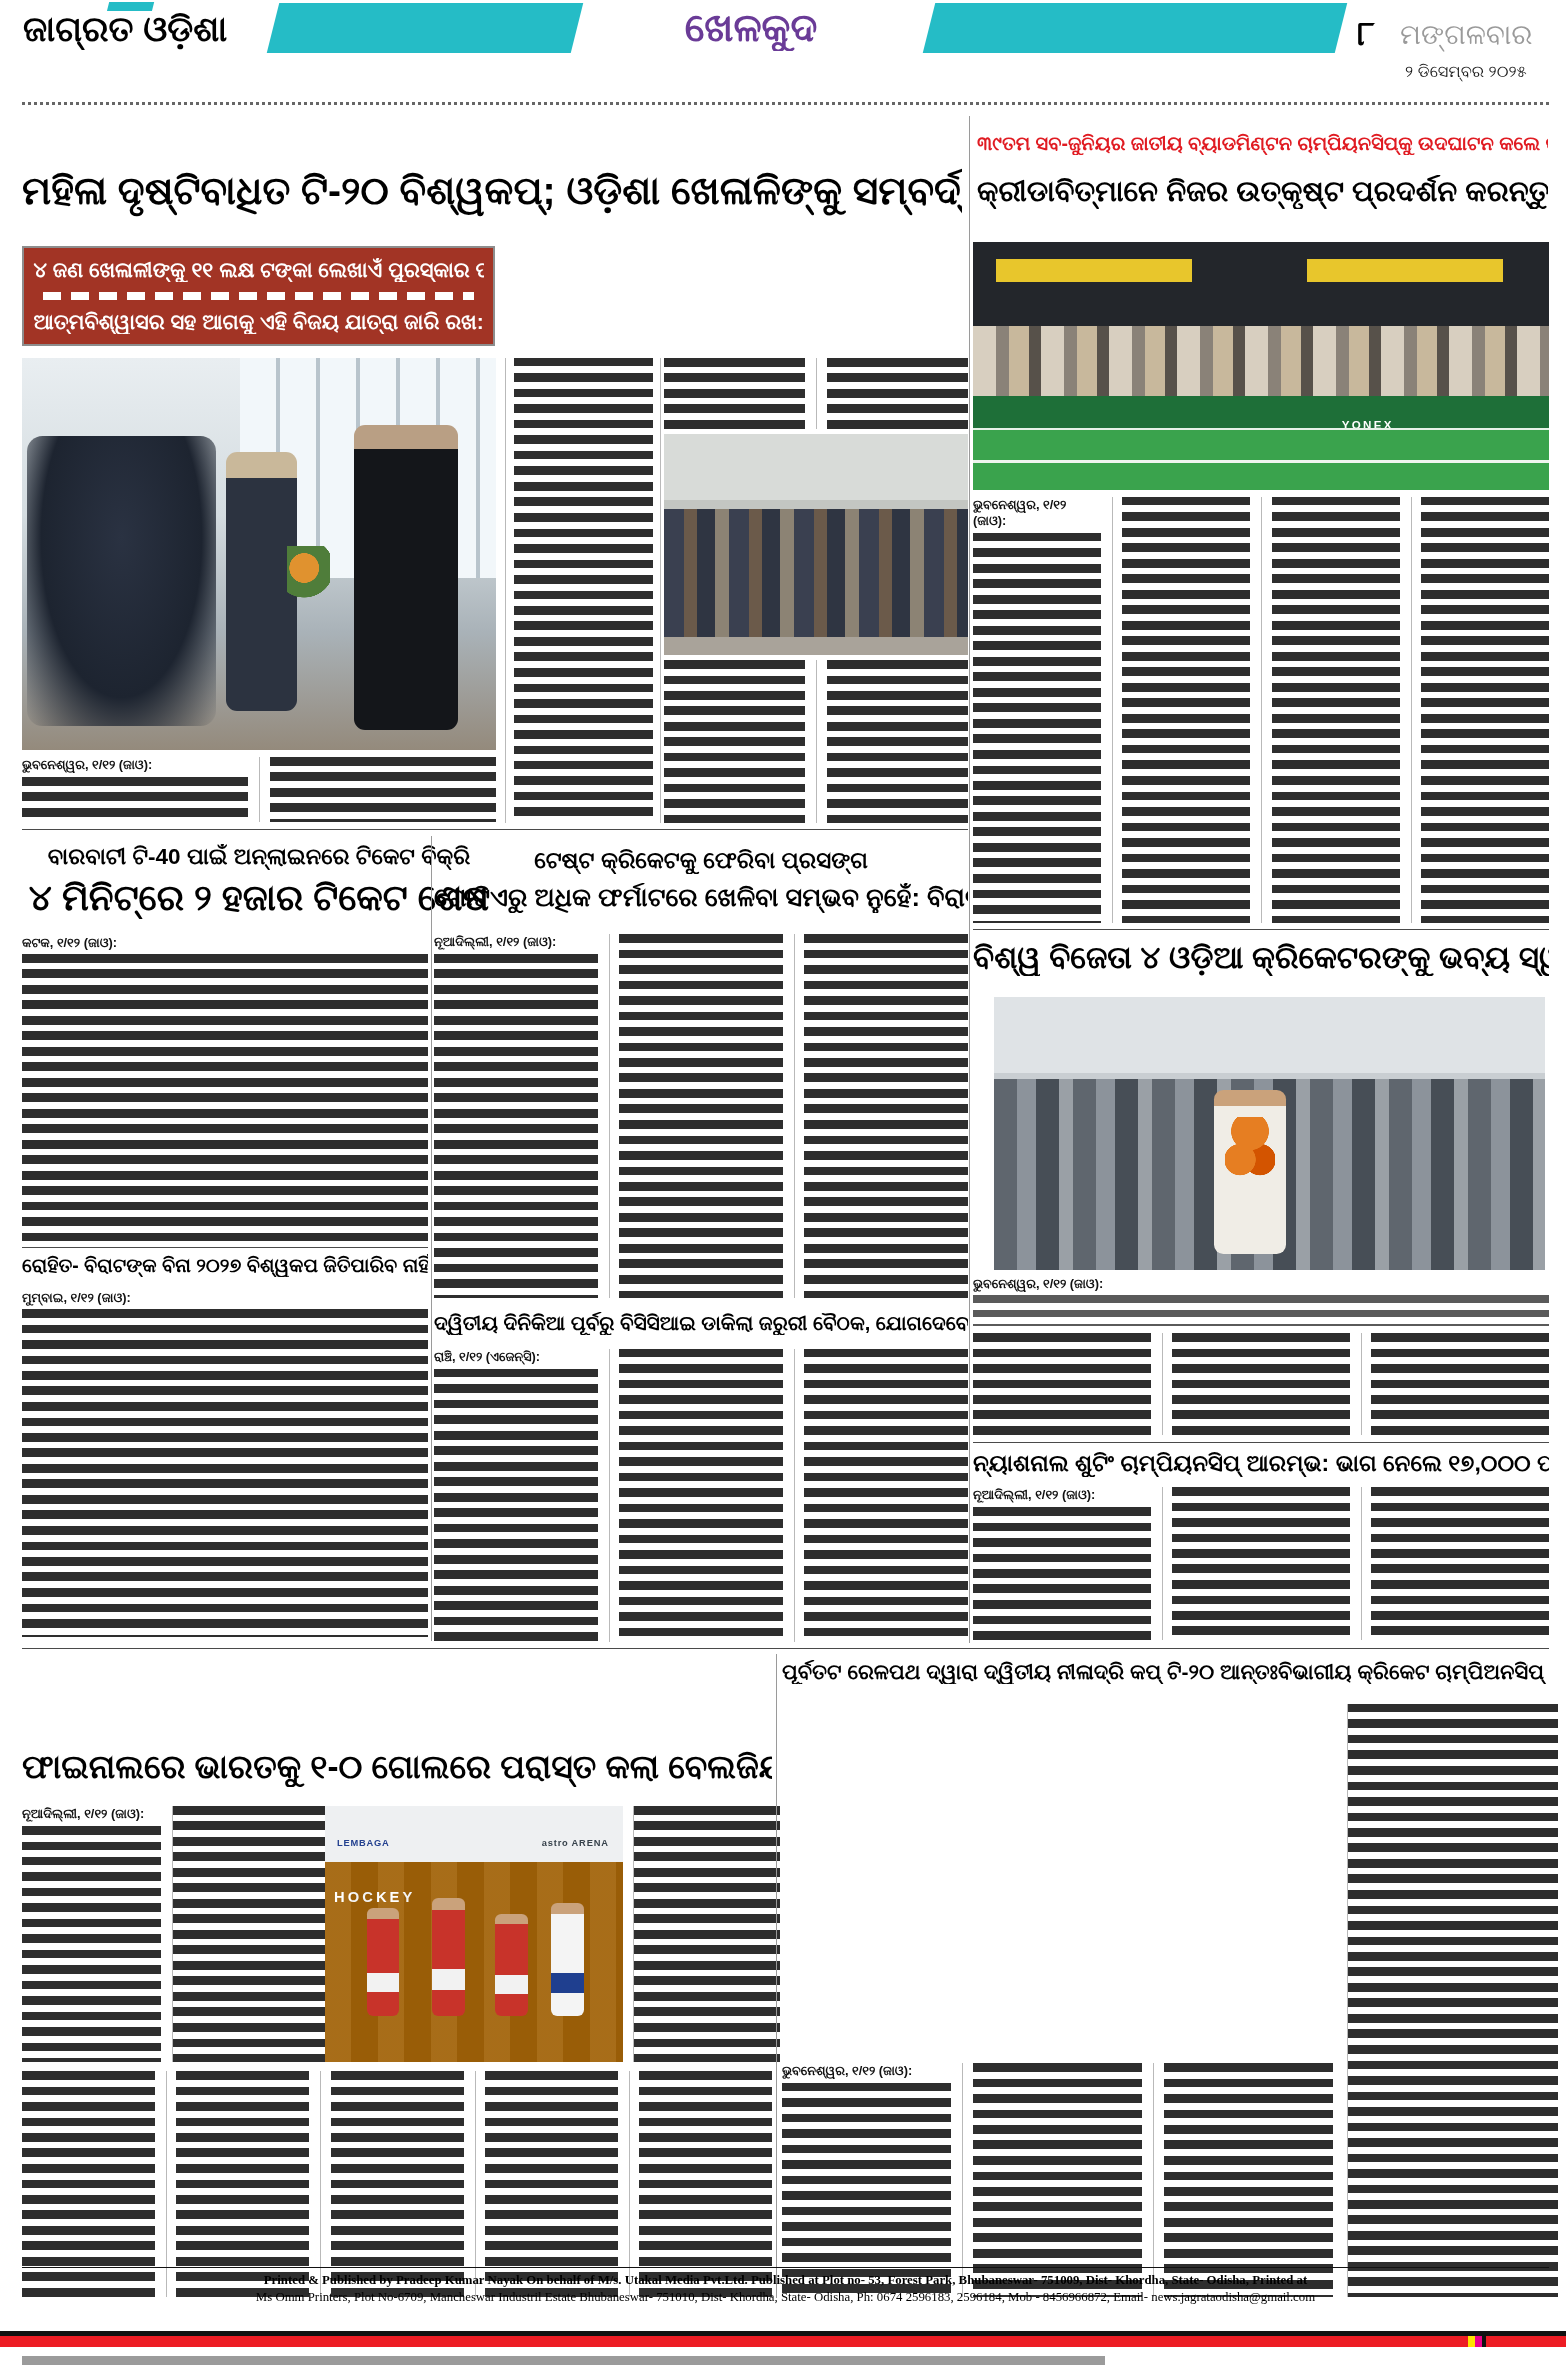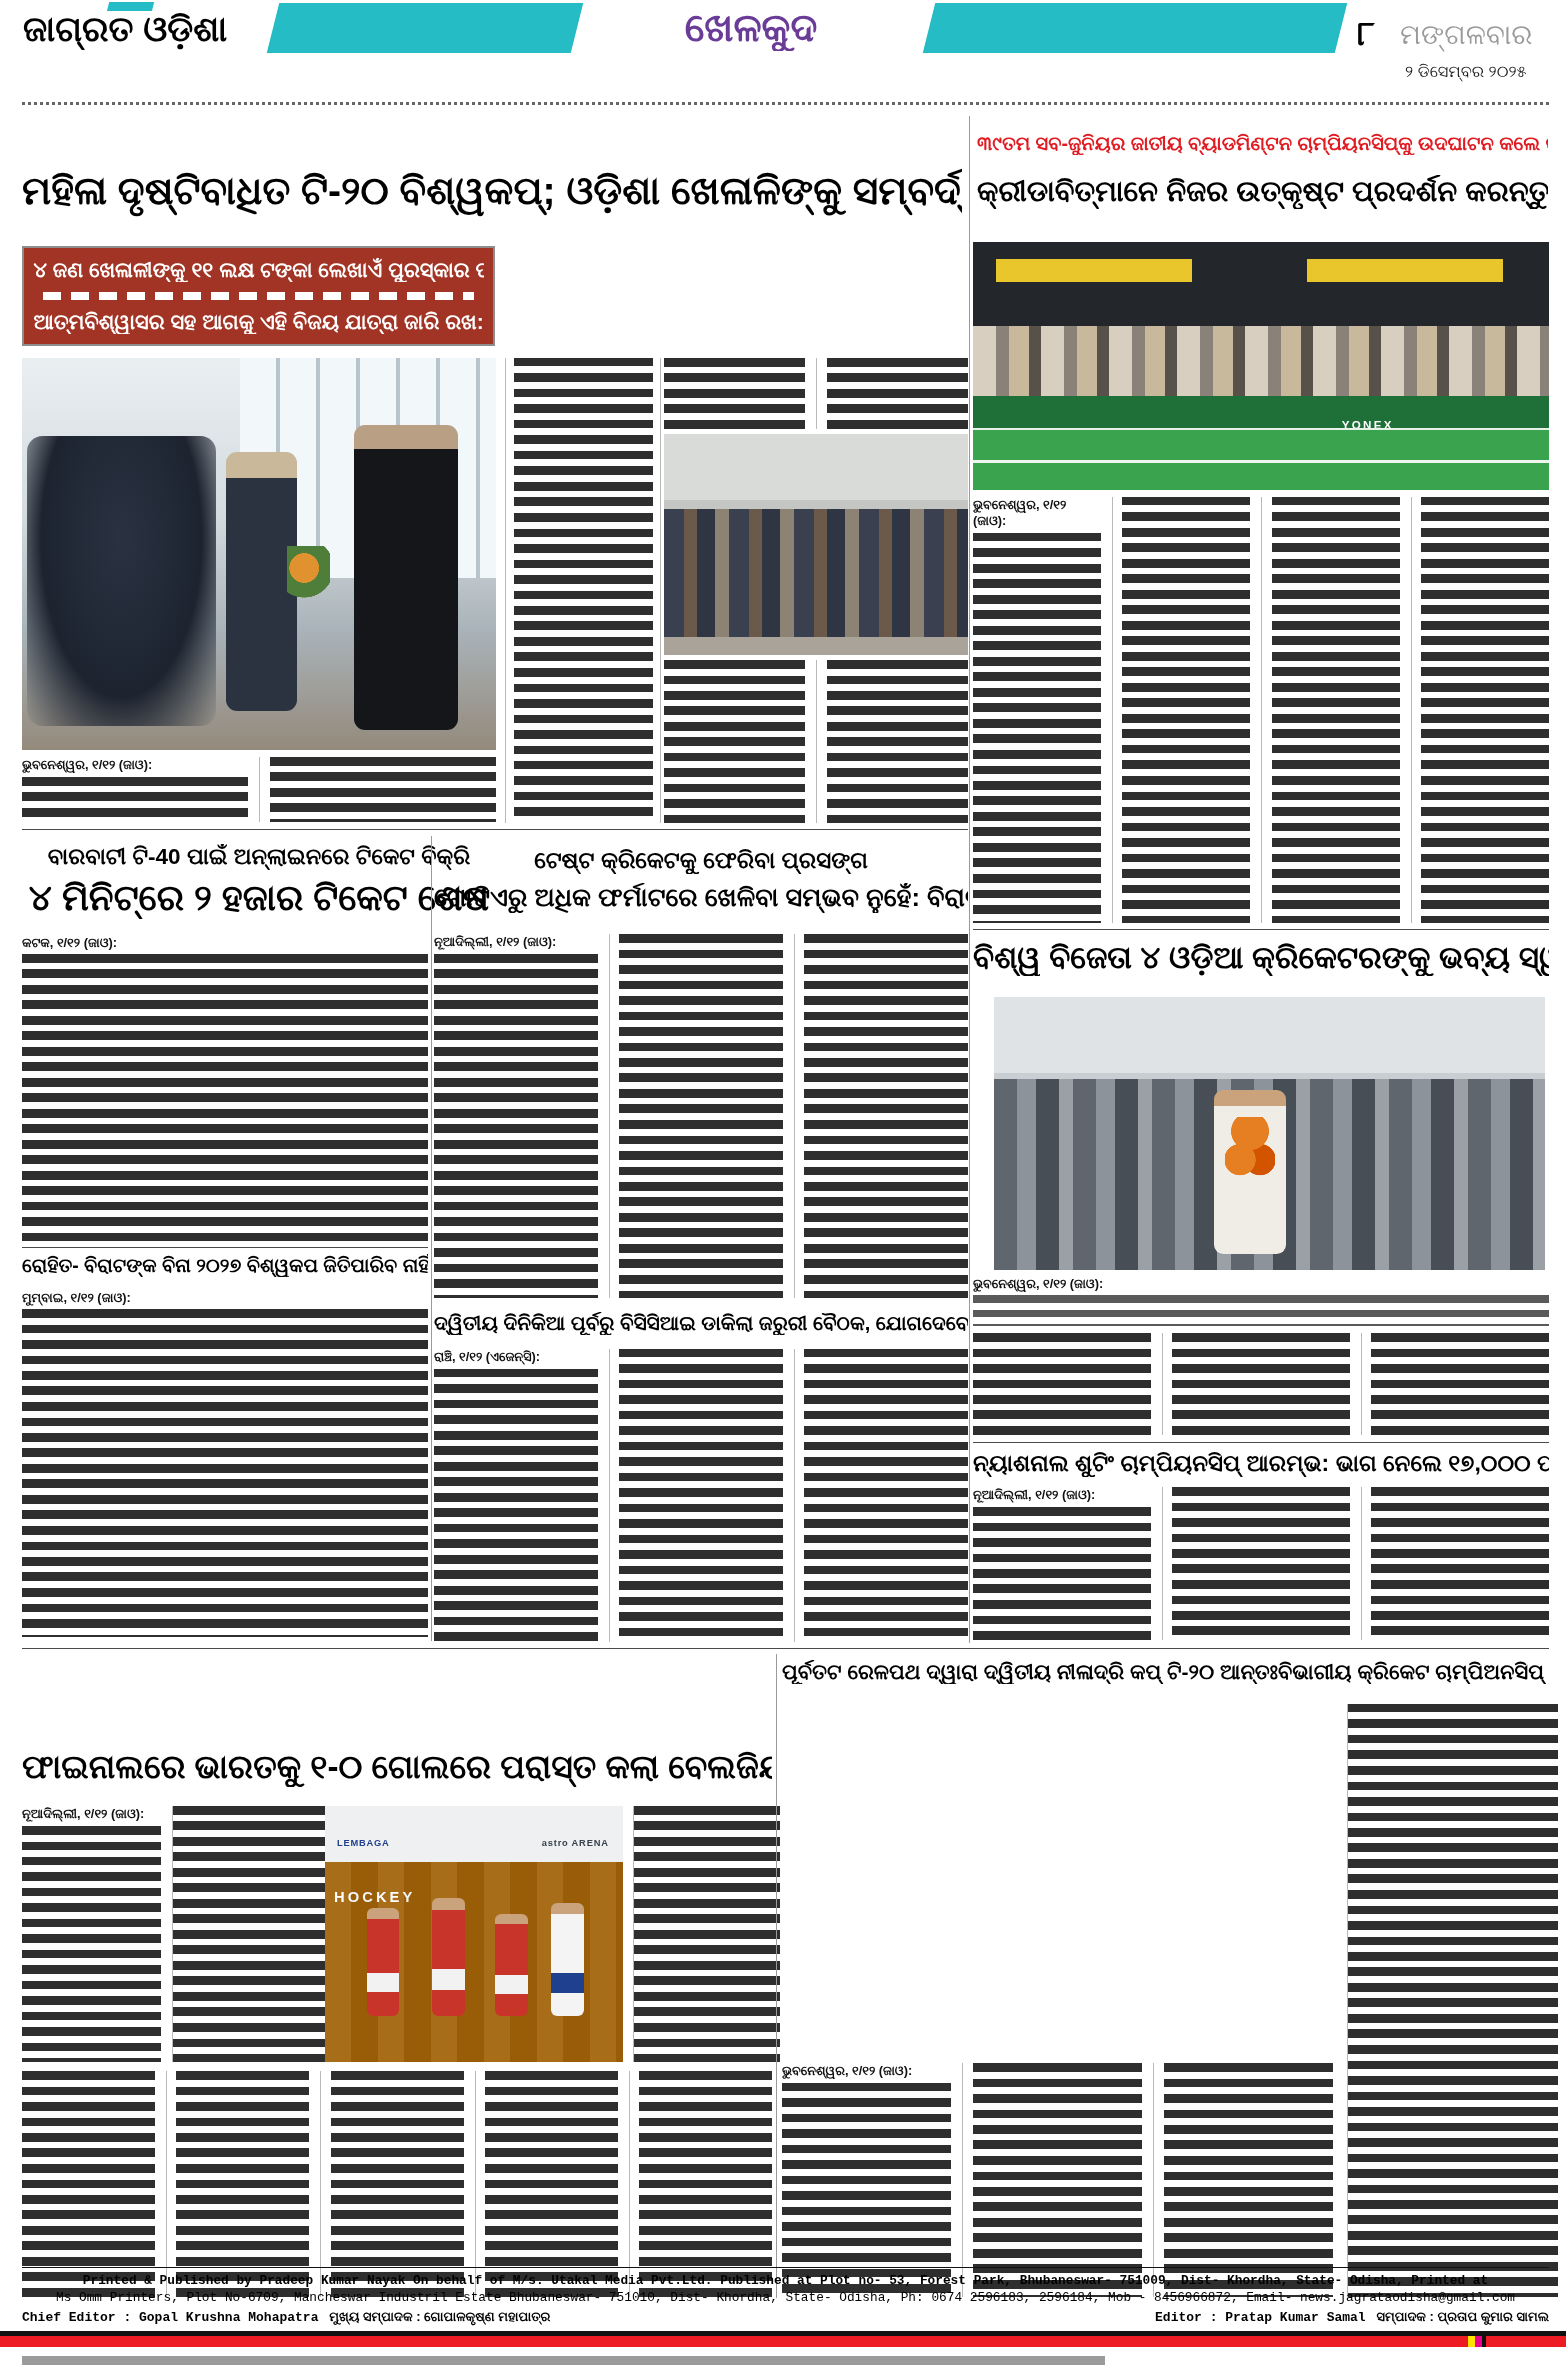--- a/index.html
+++ b/index.html
@@ -17,21 +17,21 @@
   .dl{font-weight:bold;font-size:12.8px;line-height:16.3px;color:#111;margin:0 0 3.9px;}
   .vrule{border-left:0.8px solid #9a9a9a;}
   .hrule{border-top:1.5px solid #4a4a4a;}
   .photo{overflow:hidden;background:#c9ced2;}
   .band{position:absolute;}
   .redbox{background:#a23425;border:2.3px solid #8d8d8d;display:flex;flex-direction:column;
           justify-content:space-evenly;align-items:center;}
   .redbox .l{color:#fff;font-weight:bold;font-size:21px;white-space:nowrap;overflow:hidden;max-width:96%;}
   .redbox .dash{width:92%;height:8.5px;background:repeating-linear-gradient(90deg,#fff 0 18px,transparent 18px 28px);}
   .cyan{background:#25bcc6;transform:skewX(-14deg);}
-  .serif{font-family:Liberation Mono, monospace;}
+  .serif{font-family:Liberation Serif, serif;}
   .phlabel{position:absolute;font-weight:bold;margin-top:16px;}
 </style>
 </head>
 <body>
 
 <div id="page">
 
   <div class="abs cyan" style="left:108px;top:1.5px;width:45px;height:9.3px;"></div>
   <div class="abs" style="left:23px;top:9.3px;width:240px;font-size:35px;font-weight:bold;white-space:nowrap;overflow:hidden;">ଜାଗ୍ରତ ଓଡ଼ିଶା</div>
   <div class="abs cyan" style="left:273px;top:3.1px;width:304px;height:50px;"></div>
@@ -293,30 +293,20 @@
       </div>
   </div>
 
   <div class="abs sim" style="left:1347px;top:1704px;width:201px;height:593px;border-left:0.8px solid #b9b9b9;padding-left:9.3px;"></div>
 
   <div class="abs" style="left:22px;top:2267px;width:1527px;border-top:1.5px solid #111;"></div>
 
   <div class="abs serif" style="left:22px;top:2273px;width:1527px;text-align:center;font-size:12.8px;font-weight:bold;white-space:nowrap;overflow:hidden;">Printed &amp; Published by Pradeep Kumar Nayak On behalf of M/s. Utakal Media Pvt.Ltd. Published at Plot no- 53, Forest Park, Bhubaneswar- 751009, Dist- Khordha, State- Odisha, Printed at</div>
   <div class="abs serif" style="left:22px;top:2290px;width:1527px;text-align:center;font-size:12.8px;white-space:nowrap;overflow:hidden;">Ms Omm Printers, Plot No-6709, Mancheswar Industril Estate Bhubaneswar- 751010, Dist- Khordha, State- Odisha, Ph: 0674 2596183, 2596184, Mob - 8456966872, Email- news.jagrataodisha@gmail.com</div>
 
-  <div class="abs" style="left:22px;top:2309px;width:1527px;display:flex;justify-content:space-between;font-size:13px;font-weight:bold;">
-    <div style="white-space:nowrap;">
-      <span class="serif">Chief Editor : Gopal Krushna Mohapatra</span>
-      &nbsp;&nbsp;<span>ମୁଖ୍ୟ ସମ୍ପାଦକ : ଗୋପାଳକୃଷ୍ଣ ମହାପାତ୍ର</span>
-    </div>
-    <div style="white-space:nowrap;">
-      <span class="serif">Editor : Pratap Kumar Samal</span>
-      &nbsp;&nbsp;<span>ସମ୍ପାଦକ : ପ୍ରତାପ କୁମାର ସାମଲ</span>
-    </div>
-  </div>
 
   <div class="abs" style="left:0;top:2331px;width:1566px;height:5.4px;background:#111;"></div>
   <div class="abs" style="left:0;top:2336px;width:1566px;height:11px;background:#ed1c24;"></div>
   <div class="abs" style="left:1468px;top:2336px;width:7px;height:11px;background:#ffe400;"></div>
   <div class="abs" style="left:1475px;top:2336px;width:7px;height:11px;background:#ec008c;"></div>
   <div class="abs" style="left:1482px;top:2336px;width:3.9px;height:11px;background:#111;"></div>
   <div class="abs" style="left:22px;top:2356px;width:1083px;height:8.5px;background:#9b9b9b;"></div>
 
 </div>
 

